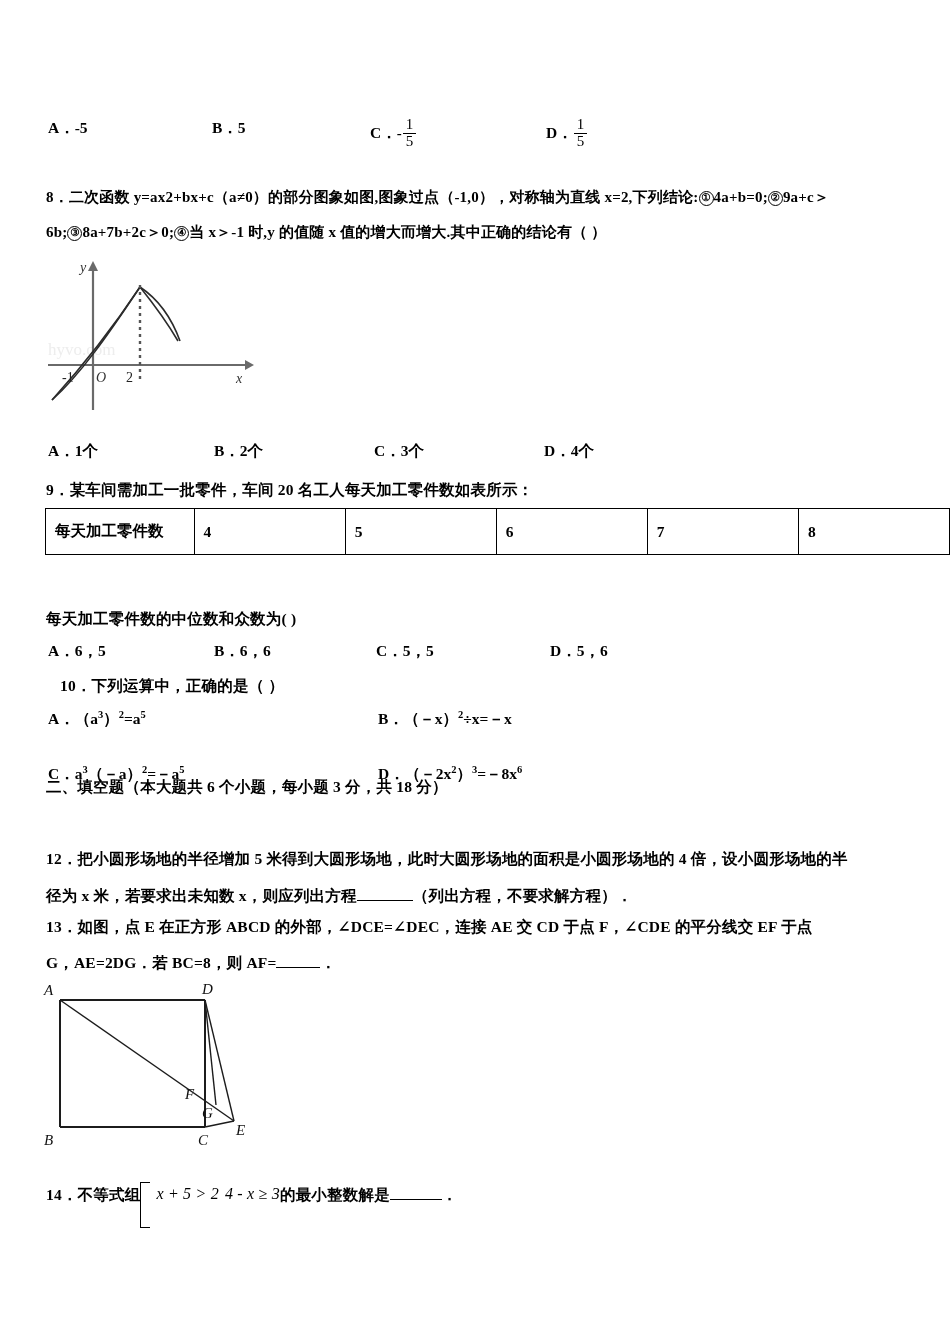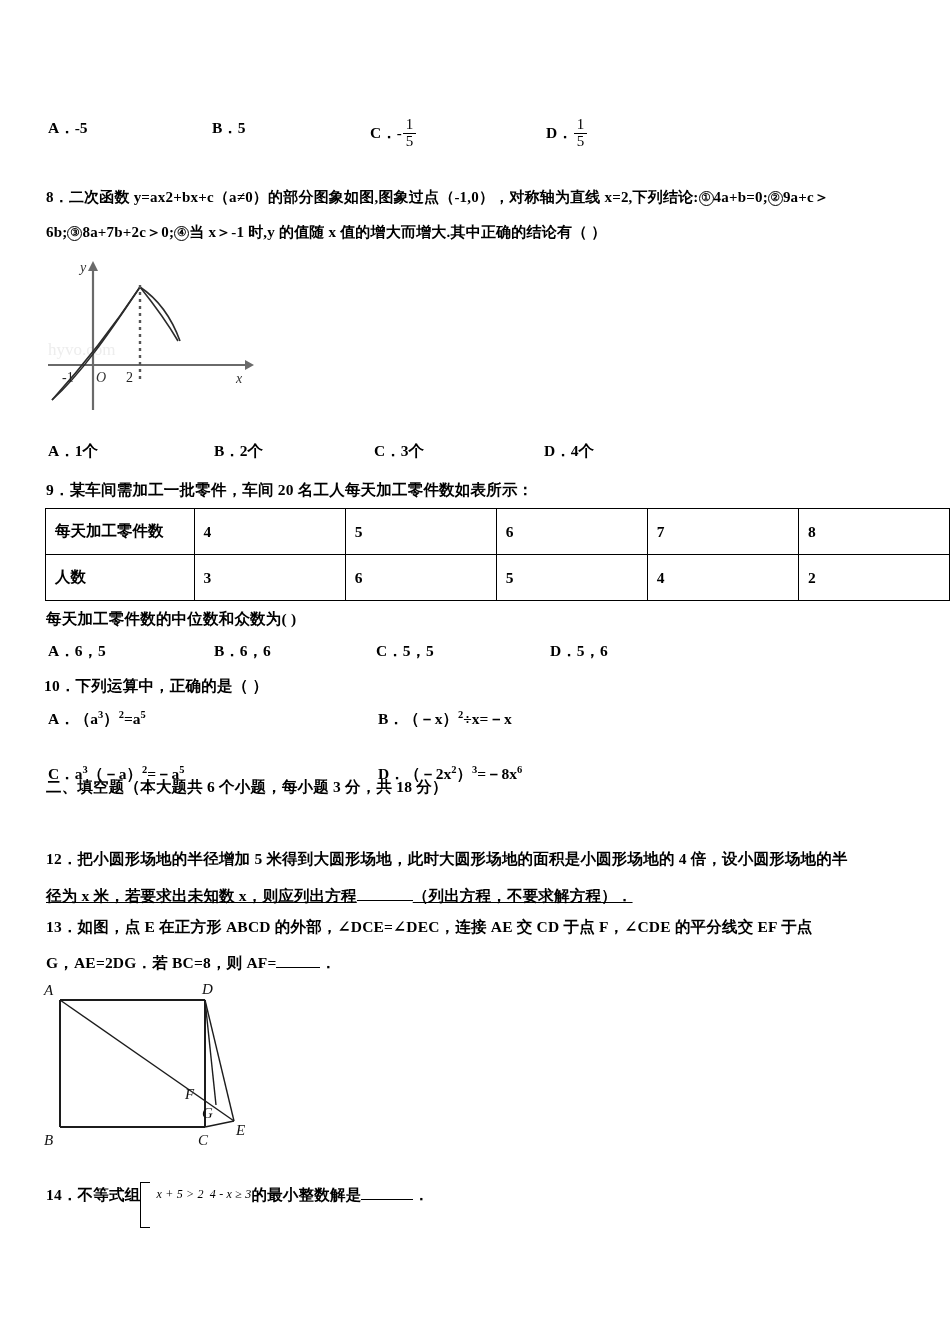--- a/index.html
+++ b/index.html
@@ -105,21 +105,21 @@
     left: 0; top: -1px;
     width: 9px; height: 44px;
     border-left: 1.4px solid #000;
     border-top: 1.4px solid #000;
     border-bottom: 1.4px solid #000;
   }
   .ineq-line {
     font-family: "Liberation Serif", "DejaVu Serif", serif;
     font-weight: normal;
     font-style: normal;
-    font-size: 12px;
+    font-size: 16px;
     line-height: 22px;
     white-space: nowrap;
     padding-left: 6px;
   }
   .ital { font-style: italic; }
 
   
   .figure { position: absolute; }
   .circ {
     display: inline-block;
@@ -208,49 +208,41 @@
   <table class="data-table" style="left:45px; top:508px;padding-left:12px;">
     <tbody>
       <tr>
         <td class="label-cell">每天加工零件数</td>
         <td class="val-cell">4</td>
         <td class="val-cell">5</td>
         <td class="val-cell">6</td>
         <td class="val-cell">7</td>
         <td class="val-cell">8</td>
       </tr>
-      <tr>
-        <td class="label-cell">人数</td>
-        <td class="val-cell">3</td>
-        <td class="val-cell">6</td>
-        <td class="val-cell">5</td>
-        <td class="val-cell">4</td>
-        <td class="val-cell">2</td>
-      </tr>
     </tbody>
   </table>
 
   <div class="abs q-text" style="left:46px; top:611px;">每天加工零件数的中位数和众数为(  )</div>
 
   <div class="opt-row" style="left:48px; top:641px;">
     <span class="opt" style="left:0px;">
       <span class="opt-letter">A．</span><span>6，5</span>
     </span>
     <span class="opt" style="left:166px;">
       <span class="opt-letter">B．</span><span>6，6</span>
     </span>
     <span class="opt" style="left:328px;">
       <span class="opt-letter">C．</span><span>5，5</span>
     </span>
     <span class="opt" style="left:502px;">
       <span class="opt-letter">D．</span><span>5，6</span>
     </span>
   </div>
 
-  <div class="abs q-text" style="left:44px; top:678px;">
+  <div class="abs q-text" style="left:60px; top:678px;">
     <span>10．</span><span>下列运算中，正确的是（      ）</span>
   </div>
 
   <div class="opt-row" style="left:48px; top:709px;">
     <span class="opt" style="left:0px;">
       <span class="opt-letter">A．</span><span>（a</span><span class="small-sup">3</span><span>）</span><span class="small-sup">2</span><span>=a</span><span class="small-sup">5</span>
     </span>
     <span class="opt" style="left:330px;">
       <span class="opt-letter">B．</span><span>（－x）</span><span class="small-sup">2</span><span>÷x=－x</span>
     </span>
@@ -264,21 +256,21 @@
       <span class="opt-letter">D．</span><span>（－2x</span><span class="small-sup">2</span><span>）</span><span class="small-sup">3</span><span>=－8x</span><span class="small-sup">6</span>
     </span>
   </div>
 
   <div class="abs q-text" style="left:46px; top:779px;">二、填空题（本大题共 6 个小题，每小题 3 分，共 18 分）</div>
 
 
   <div class="abs q-text" style="left:46px; top:851px;">
     <span>12．</span><span>把小圆形场地的半径增加 5 米得到大圆形场地，此时大圆形场地的面积是小圆形场地的 4 倍，设小圆形场地的半</span>
   </div>
-  <div class="abs q-text" style="left:46px; top:888px;text-decoration:underline;">
+  <div class="abs q-text" style="left:46px; top:888px;">
     <span>径为 x 米，若要求出未知数 x，则应列出方程</span><span class="blank w2"></span><span>（列出方程，不要求解方程）．</span>
   </div>
 
   <div class="abs q-text" style="left:46px; top:919px;">
     <span>13．</span><span>如图，点 E 在正方形 ABCD 的外部，∠DCE=∠DEC，连接 AE 交 CD 于点 F，∠CDE 的平分线交 EF 于点</span>
   </div>
   <div class="abs q-text" style="left:46px; top:955px;">
     <span>G，AE=2DG．若 BC=8，则 AF=</span><span class="blank w3"></span><span>．</span>
   </div>
 

